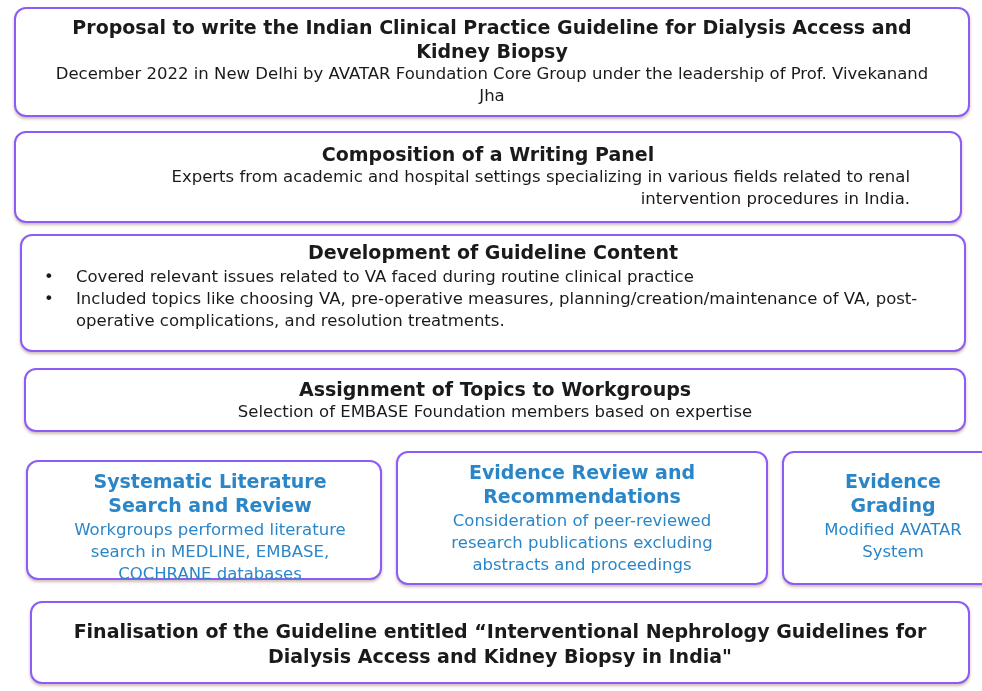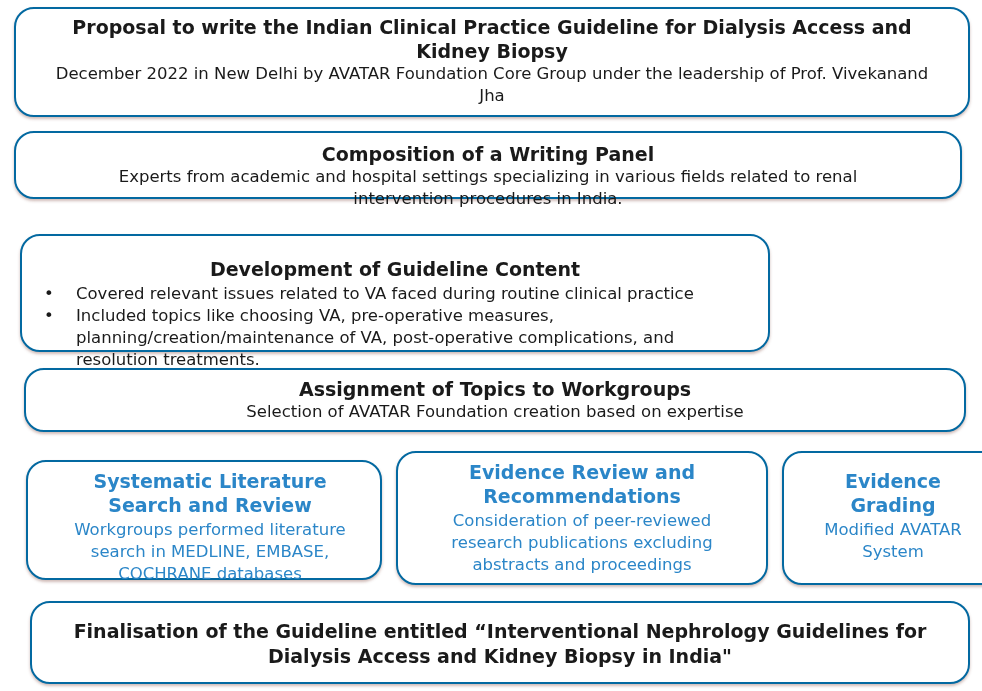--- a/index.html
+++ b/index.html
@@ -1,53 +1,53 @@
 <!DOCTYPE html>
 <html><head>
   <meta charset="utf-8">
   <style>
     html, body { margin: 0; padding: 0; background: #ffffff; }
     body { width: 982px; height: 691px; position: relative; overflow: hidden;
       font-family: "DejaVu Sans", sans-serif; color: #1a1a1a; }
-    .box { position: absolute; box-sizing: border-box; border: 2px solid #0369a1;
-      border-radius: 20px; background: #fff; text-align: center;
+    .box { position: absolute; box-sizing: border-box; border: 2px solid #8b5cf6;
+      border-radius: 12px; background: #fff; text-align: center;
       box-shadow: 0 2px 3px rgba(120,60,50,0.35); }
     .title { font-weight: bold; font-size: 19px; line-height: 24px; }
     .sub { font-size: 16.5px; line-height: 22px; }
     .blue .title { color: #2b86c8; font-size: 19px; }
     .blue .sub { color: #2b86c8; }
     ul.bullets { list-style: none; margin: 0; padding: 0 14px 0 14px; text-align: left; }
     ul.bullets li { position: relative; padding-left: 40px; font-size: 16.5px; line-height: 22px; }
     ul.bullets li .dot { position: absolute; left: 8px; top: 0; }
     .final .title { font-size: 19px; line-height: 25px; }
   </style>
 </head>
 <body>
 
 <div class="box" style="left:14px; top:7px; width:956px; height:110px; padding-top:6px;">
   <div class="title" style="padding:0 40px;">Proposal to write the Indian Clinical Practice Guideline for Dialysis Access and Kidney Biopsy</div>
   <div class="sub" style="padding:0 32px;">December 2022 in New Delhi by AVATAR Foundation Core Group under the leadership of Prof. Vivekanand Jha</div>
 </div>
 
-<div class="box" style="left:14px; top:131px; width:948px; height:68px; padding-top:9px;">
+<div class="box" style="left:14px; top:131px; width:948px; height:92px; padding-top:9px;">
   <div class="title">Composition of a Writing Panel</div>
-  <div class="sub" style="padding:0 50px;">Experts from academic and hospital settings specializing in various fields related to renal intervention procedures in India.</div>
+  <div class="sub" style="padding:0 50px;text-align:right;">Experts from academic and hospital settings specializing in various fields related to renal intervention procedures in India.</div>
 </div>
 
-<div class="box" style="left:20px; top:234px; width:750px; height:118px; padding-top:21px;">
+<div class="box" style="left:20px; top:234px; width:946px; height:118px; padding-top:4px;">
   <div class="title" style="margin-bottom:2px;">Development of Guideline Content</div>
   <ul class="bullets">
     <li><span class="dot">•</span><span>Covered relevant issues related to VA faced during routine clinical practice</span></li>
     <li><span class="dot">•</span><span>Included topics like choosing VA, pre-operative measures, planning/creation/maintenance of VA, post-operative complications, and resolution treatments.</span></li>
   </ul>
 </div>
 
 <div class="box" style="left:24px; top:368px; width:942px; height:64px; padding-top:7px;">
   <div class="title">Assignment of Topics to Workgroups</div>
-  <div class="sub">Selection of AVATAR Foundation creation based on expertise</div>
+  <div class="sub">Selection of EMBASE Foundation members based on expertise</div>
 </div>
 
 <div class="box blue" style="left:26px; top:460px; width:356px; height:120px; padding-top:7px;padding-left:12px;">
   <div class="title" style="padding:0 14px;">Systematic Literature Search and Review</div>
   <div class="sub" style="padding:0 30px; margin-top:2px;">Workgroups performed literature search in MEDLINE, EMBASE, COCHRANE databases</div>
 </div>
 
 <div class="box blue" style="left:396px; top:451px; width:372px; height:134px; padding-top:7px;">
   <div class="title" style="padding:0 50px;">Evidence Review and Recommendations</div>
   <div class="sub" style="padding:0 20px; margin-top:2px;">Consideration of peer-reviewed research publications excluding abstracts and proceedings</div>

